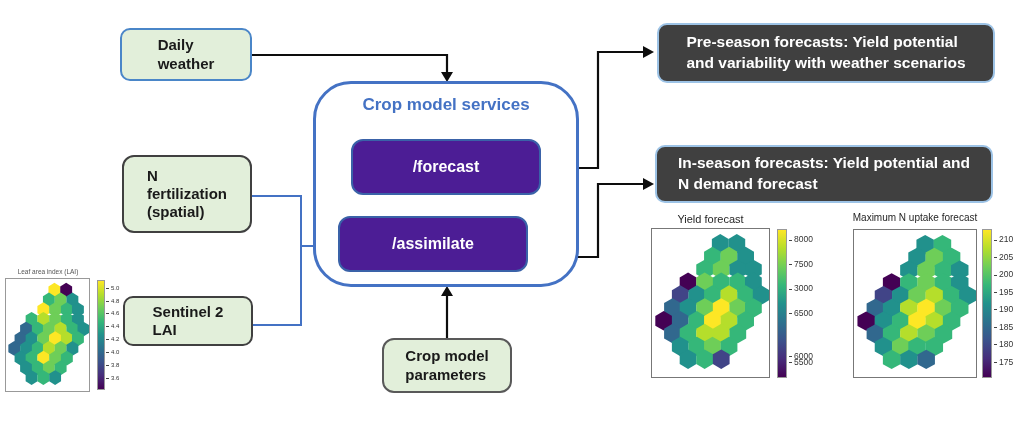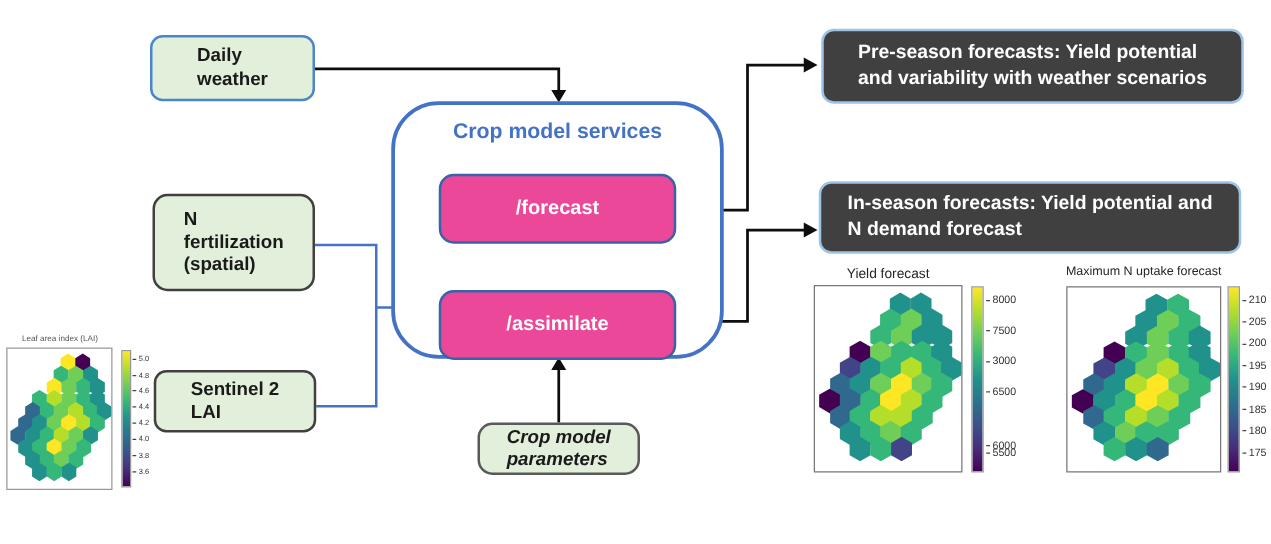--- a/index.html
+++ b/index.html
@@ -6,29 +6,29 @@
   .canvas{position:relative;width:1017px;height:435px;background:#fff;
           font-family:"Liberation Sans",sans-serif;overflow:hidden;}
   .overlay{position:absolute;left:0;top:0;z-index:1;}
   .node{position:absolute;display:flex;align-items:center;justify-content:center;
         white-space:pre-line;z-index:2;box-sizing:border-box;
         color:#1a1a1a;line-height:1.22;}
   .greenbox{background:#e2efda;font-size:15px;font-weight:600;}
   #box-daily{left:120px;top:28px;width:132px;height:53px;border:2px solid #4a86c8;border-radius:10px;}
   #box-nfert{left:122px;top:155px;width:130px;height:78px;border:2px solid #404040;border-radius:12px;}
   #box-sentinel{left:123px;top:296px;width:130px;height:50px;border:2px solid #404040;border-radius:10px;}
-  #box-params{left:382px;top:338px;width:130px;height:42px;border:2px solid #595959;border-radius:12px;font-style:italic;}
+  #box-params{left:382px;top:338px;width:130px;height:55px;border:2px solid #595959;border-radius:12px;}
   #services{position:absolute;left:313px;top:81px;width:266px;height:206px;
             border:3px solid #4472c4;border-radius:38px;box-sizing:border-box;z-index:2;background:#fff;}
   #services-title{left:313px;top:93px;width:266px;height:24px;color:#4472c4;
                   font-weight:bold;font-size:17px;z-index:3;}
-  .endpoint{background:#ec4899;border:2px solid #3a62a8;border-radius:12px;color:#fff;
+  .endpoint{background:#4c1d95;border:2px solid #3a62a8;border-radius:12px;color:#fff;
             font-size:16px;font-weight:600;z-index:3;}
   #btn-forecast{left:351px;top:139px;width:190px;height:56px;}
-  #btn-assimilate{left:351px;top:216px;width:190px;height:56px;margin-top:16px;}
+  #btn-assimilate{left:338px;top:216px;width:190px;height:56px;}
   .orangebox{background:#404040;border:2px solid #9dc3e6;border-radius:10px;color:#fff;
              font-size:15.5px;font-weight:bold;line-height:1.35;}
   #box-preseason{left:657px;top:23px;width:338px;height:60px;}
   #box-inseason{left:655px;top:145px;width:338px;height:58px;}
   
   .chart-title{position:absolute;text-align:center;color:#262626;z-index:2;}
   .chart-frame{position:absolute;border:1px solid #777;background:#fff;z-index:2;box-sizing:border-box;}
   .chart-frame svg{display:block;width:100%;height:100%;}
   .colorbar{position:absolute;z-index:2;border:1px solid #999;box-sizing:border-box;}
   .cb-ticks{position:absolute;z-index:2;color:#333;}

